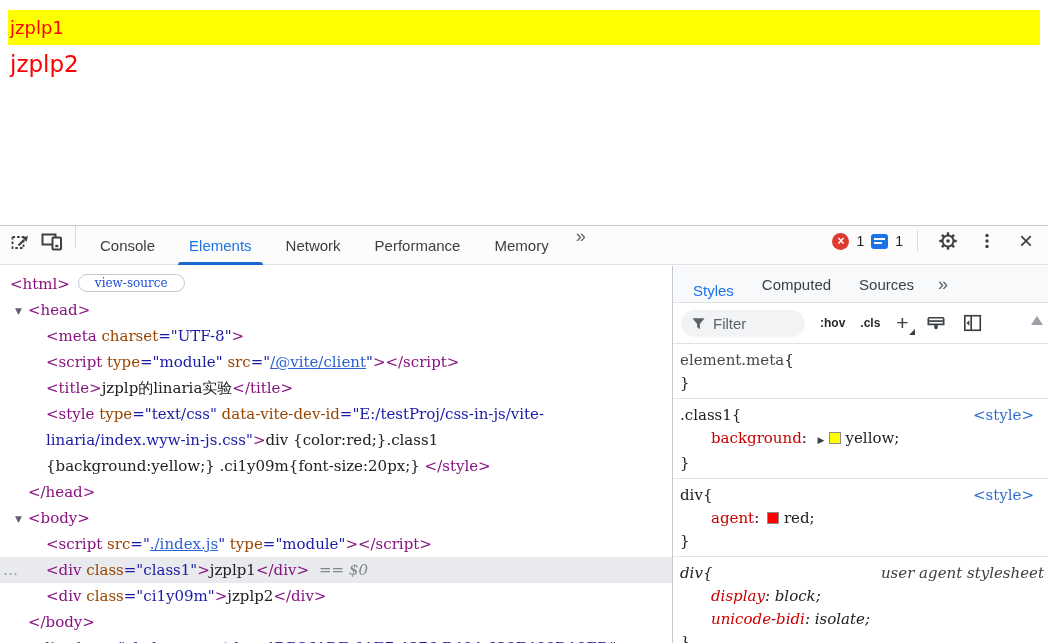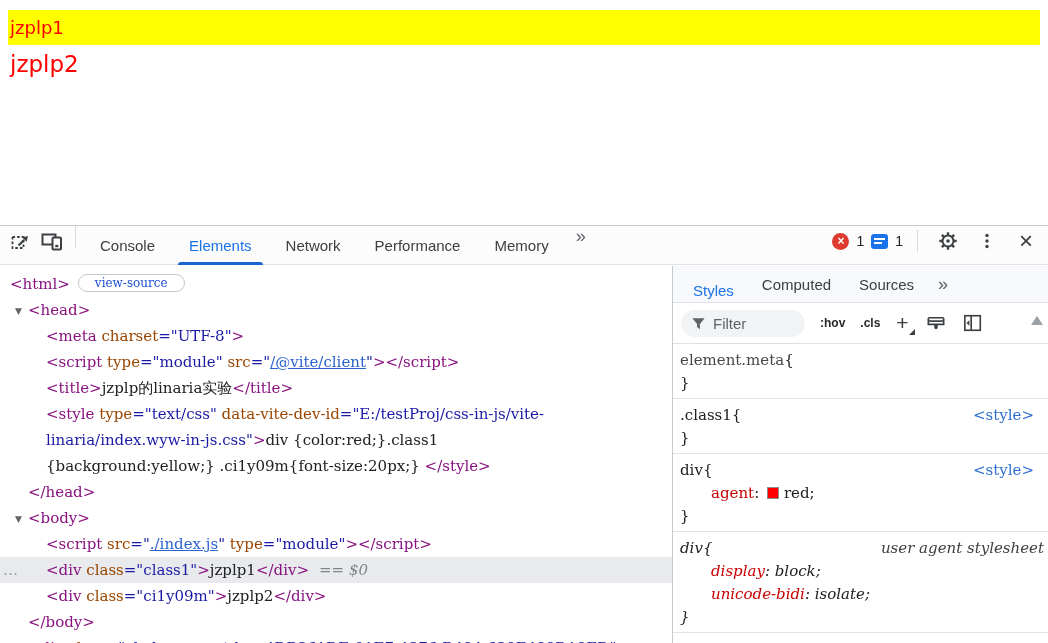--- a/index.html
+++ b/index.html
@@ -209,20 +209,21 @@
                 <span> {</span>
               </div>
               <div class="rule-close">}</div>
             </div>
             <div class="style-section">
               <div class="rule-head">
                 <span class="rule-selector">.class1</span>
                 <span> {</span>
                 <span class="rule-link">&lt;style&gt;</span>
               </div>
+              <div class="prop-row"><span class="prop-name">background</span>: <span class="expand-tri">▶</span><span class="swatch" style="background: rgb(255, 255, 0);"></span><span class="prop-value">yellow;</span></div>
               <div class="rule-close">}</div>
             </div>
             <div class="style-section">
               <div class="rule-head">
                 <span class="rule-selector">div</span>
                 <span> {</span>
                 <span class="rule-link">&lt;style&gt;</span>
               </div>
               <div class="prop-row"><span class="prop-name">agent</span>: <span class="swatch" style="background: rgb(255, 0, 0);"></span><span class="prop-value">red;</span></div>
               <div class="rule-close">}</div>

